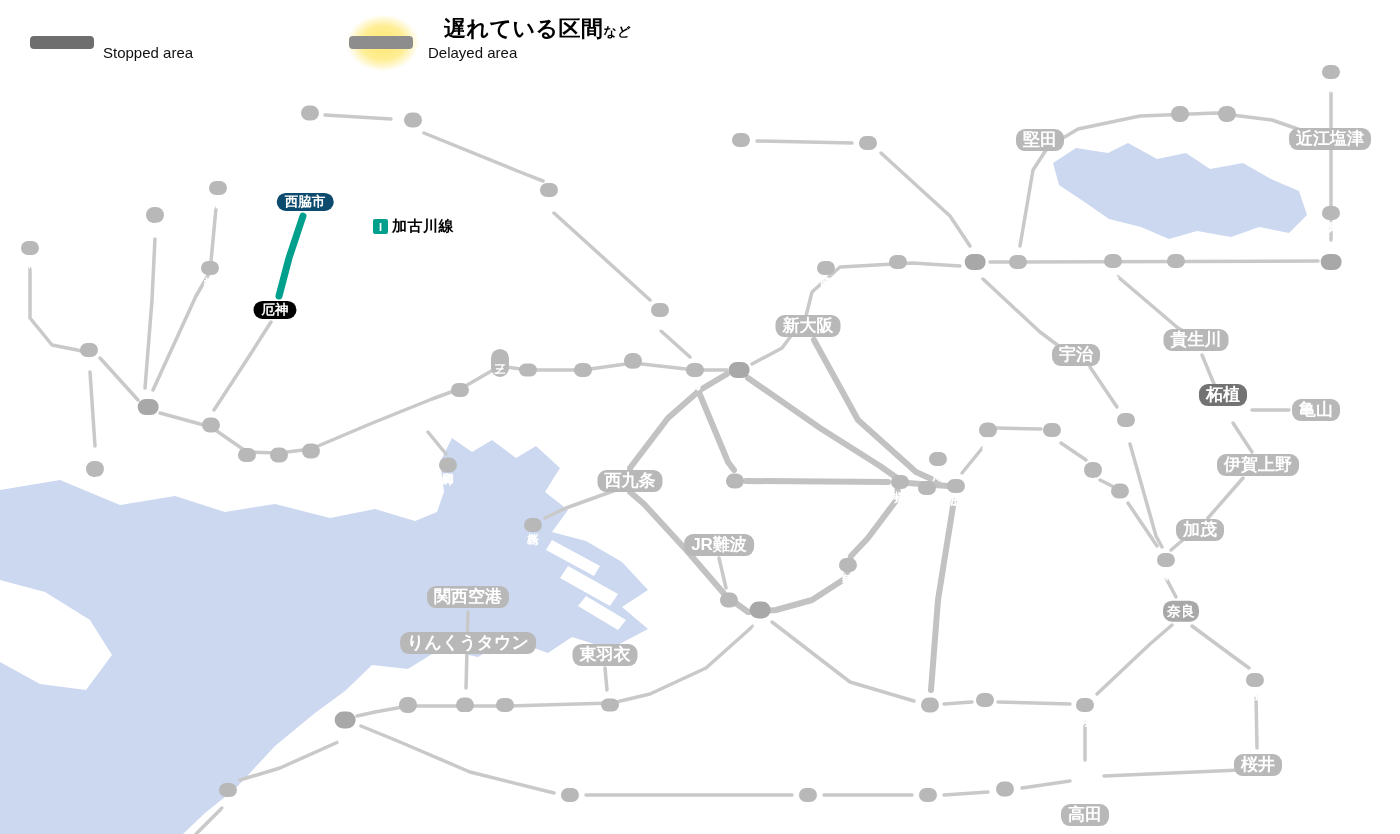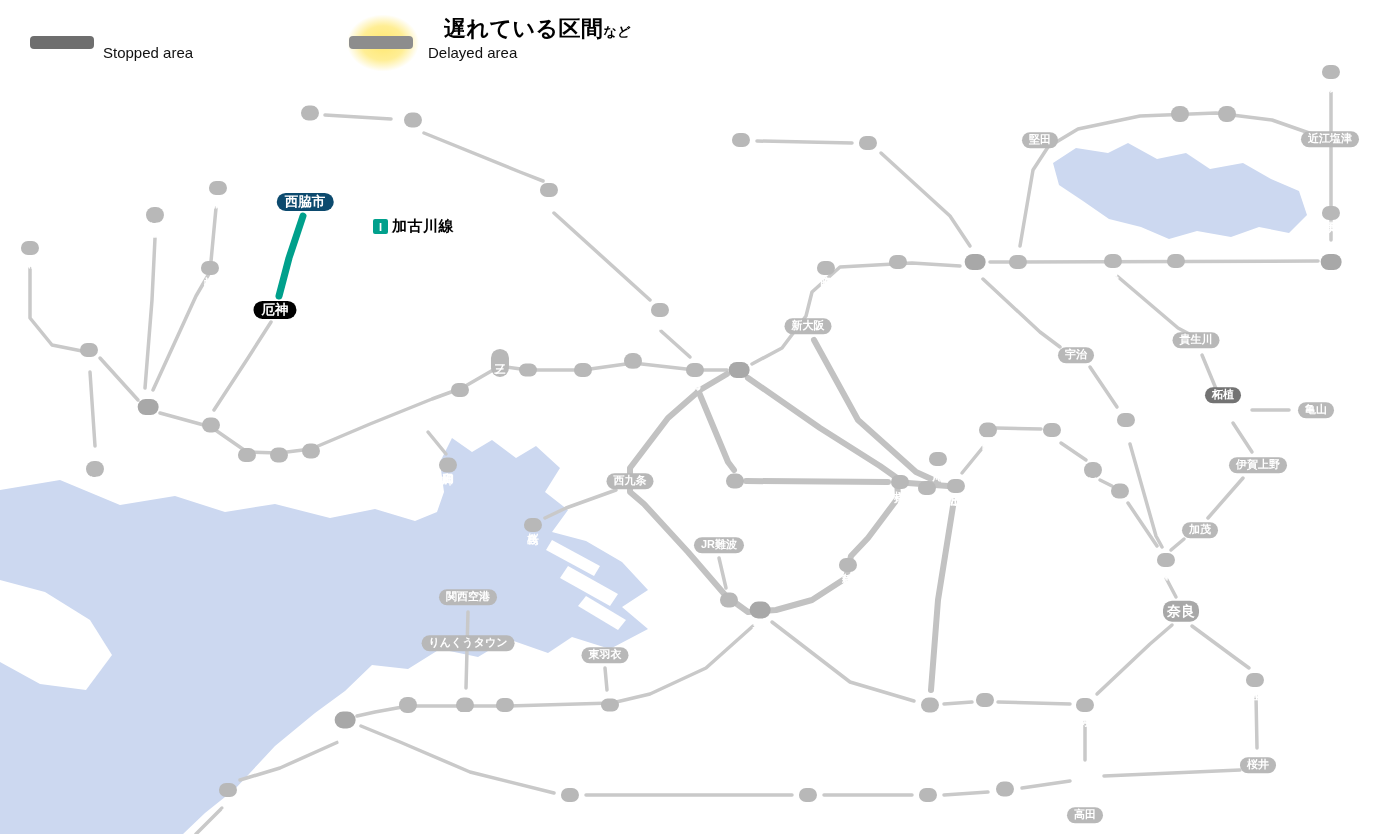--- a/index.html
+++ b/index.html
@@ -3,21 +3,21 @@
 <meta charset="utf-8">
 <style>
   html,body{margin:0;padding:0;background:#fff;}
   .stage{position:relative;width:1400px;height:834px;background:#fff;overflow:hidden;
          font-family:"Liberation Sans","DejaVu Sans",sans-serif;}
   #map-svg{position:absolute;left:0;top:0;}
   #stations{position:absolute;left:0;top:0;width:1400px;height:834px;pointer-events:none;}
   .station{position:absolute;transform:translate(-50%,-50%);color:#fff;line-height:1.05;
            border-radius:9px;white-space:nowrap;text-align:center;font-weight:700;}
   .station.v{writing-mode:vertical-rl;text-orientation:upright;padding:6px 3px;font-size:11.5px;letter-spacing:1px;}
-  .station.h{padding:2px 7px;font-size:11px;}
+  .station.h{padding:2px 7px;font-size:17px;}
   .station.major.v{font-size:14px;padding:7px 3px;}
   .station.major.h{font-size:14px;padding:3px 4px;}
   .station.alert{font-size:13.5px;padding:2px 8px;border-radius:9px;}
   
   .legend{position:absolute;left:0;top:0;width:700px;height:80px;}
   .legend-bar{position:absolute;height:13px;width:64px;border-radius:4px;}
   .legend-title{position:absolute;font-size:22px;font-weight:700;color:#000;letter-spacing:.5px;}
   .legend-title .suffix{font-size:13px;font-weight:700;}
   .legend-sub{position:absolute;font-size:15px;color:#111;}
   .legend-glow{position:absolute;left:335px;top:5px;width:96px;height:76px;border-radius:50%;

